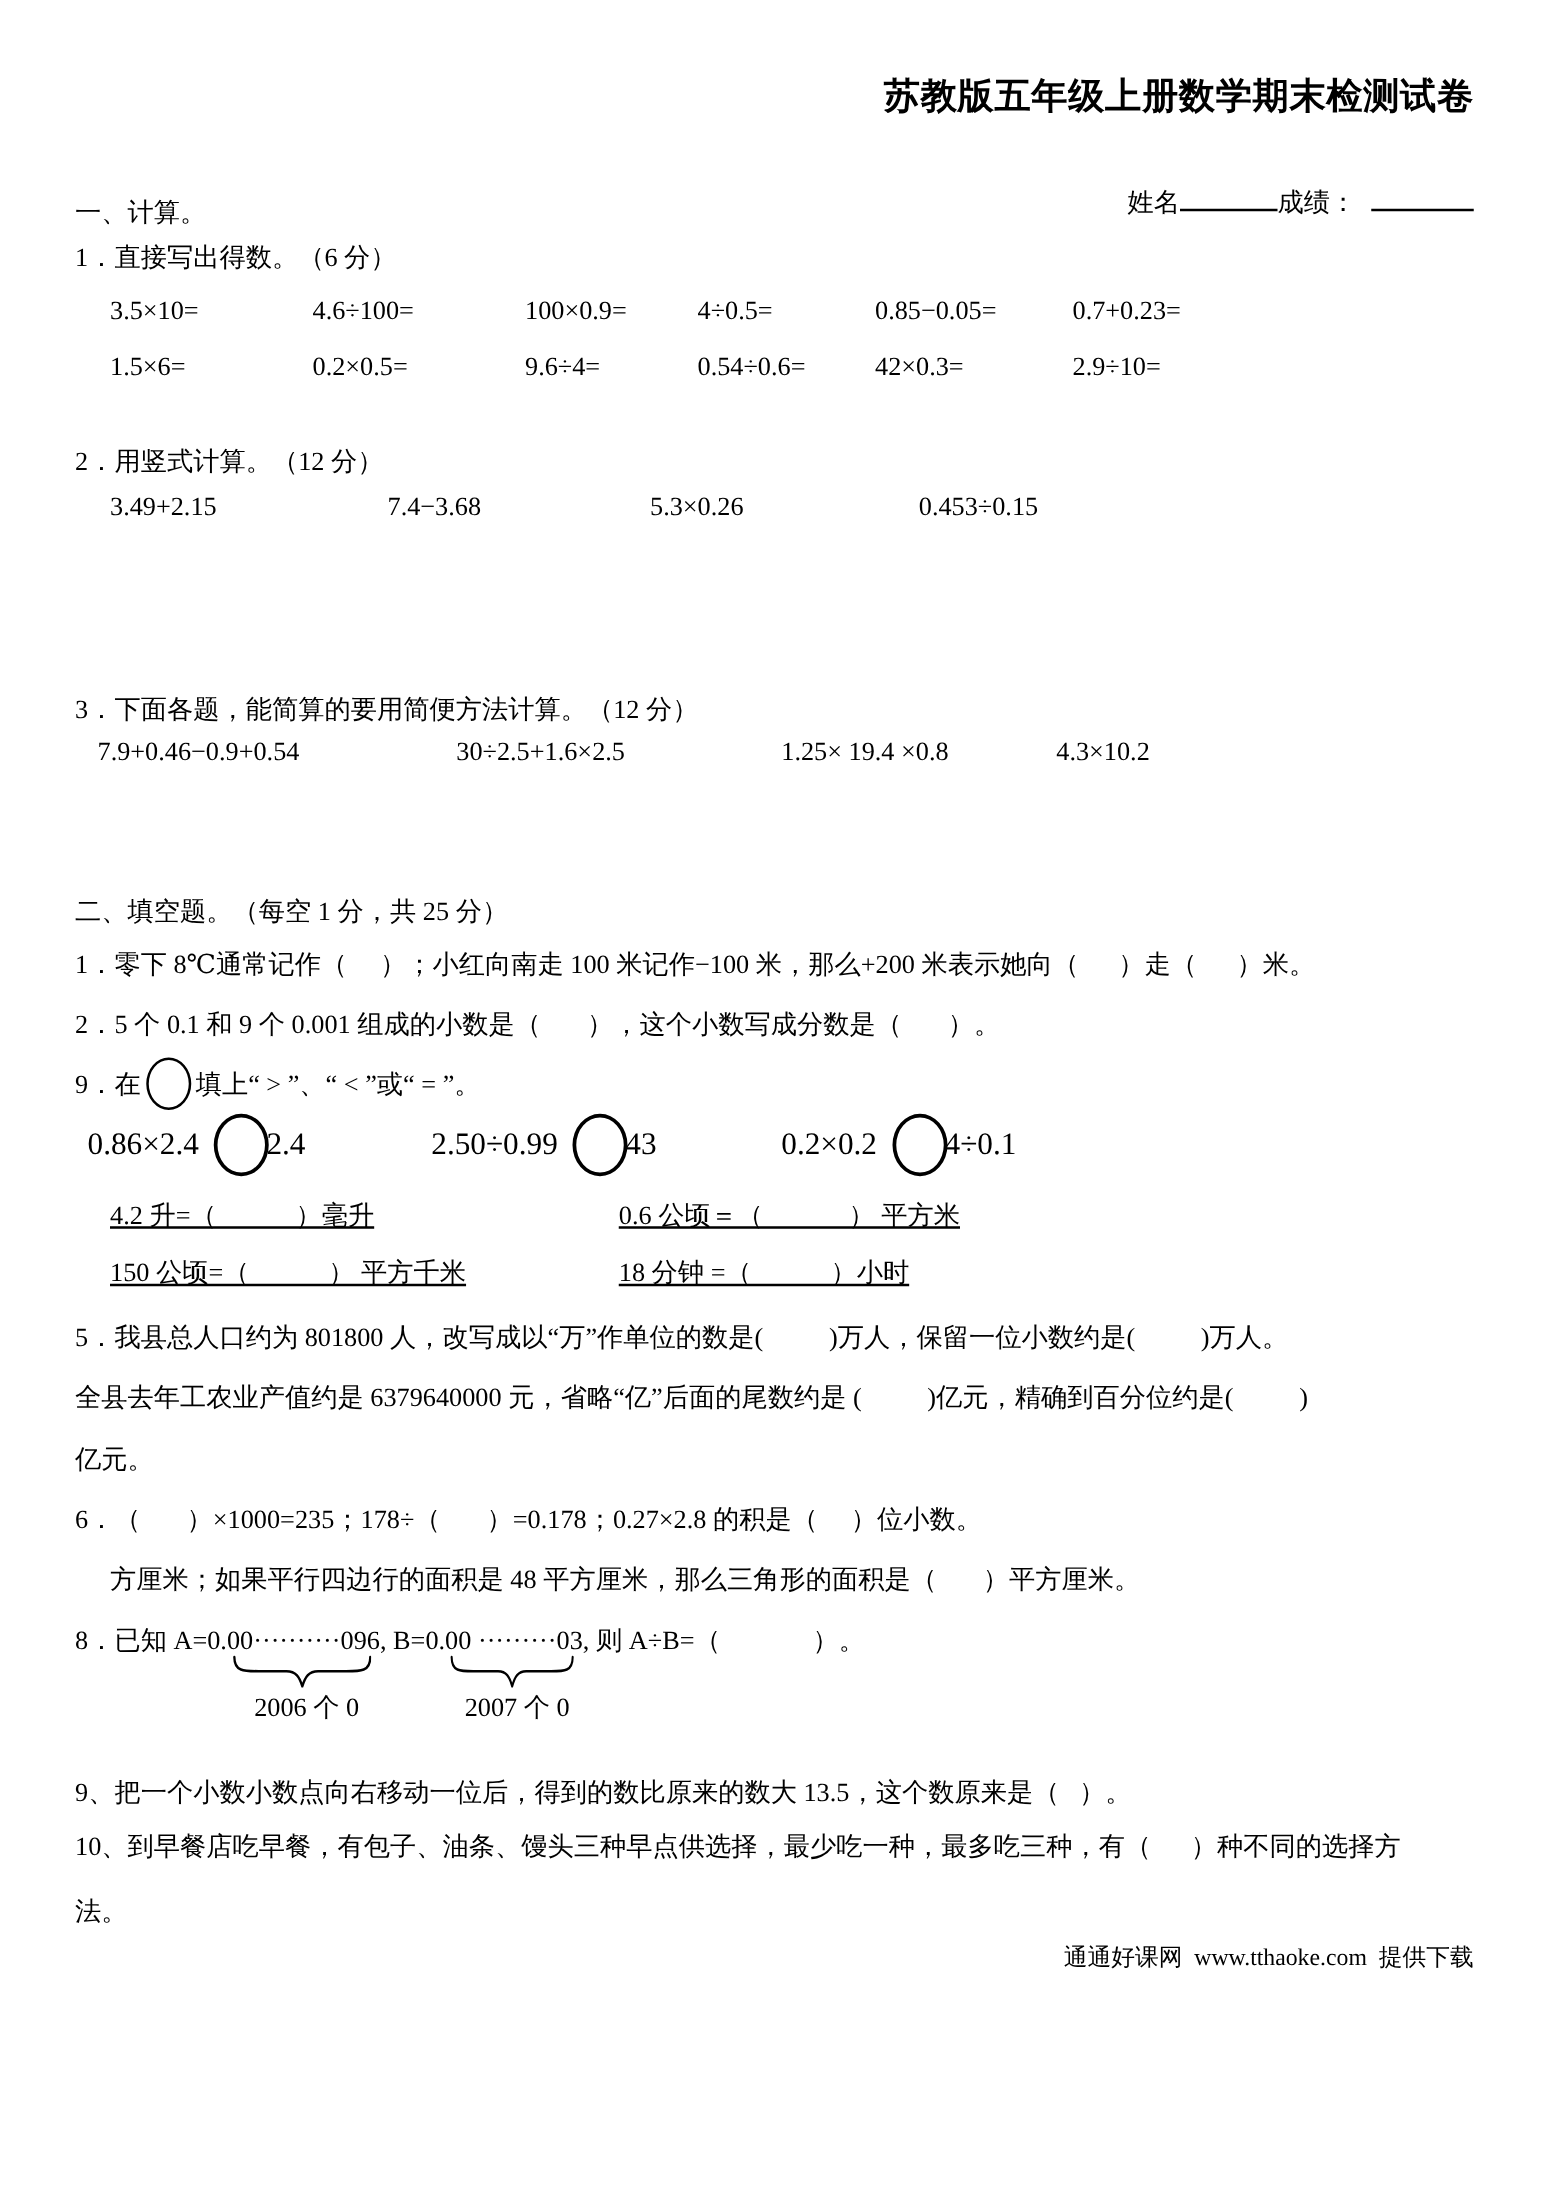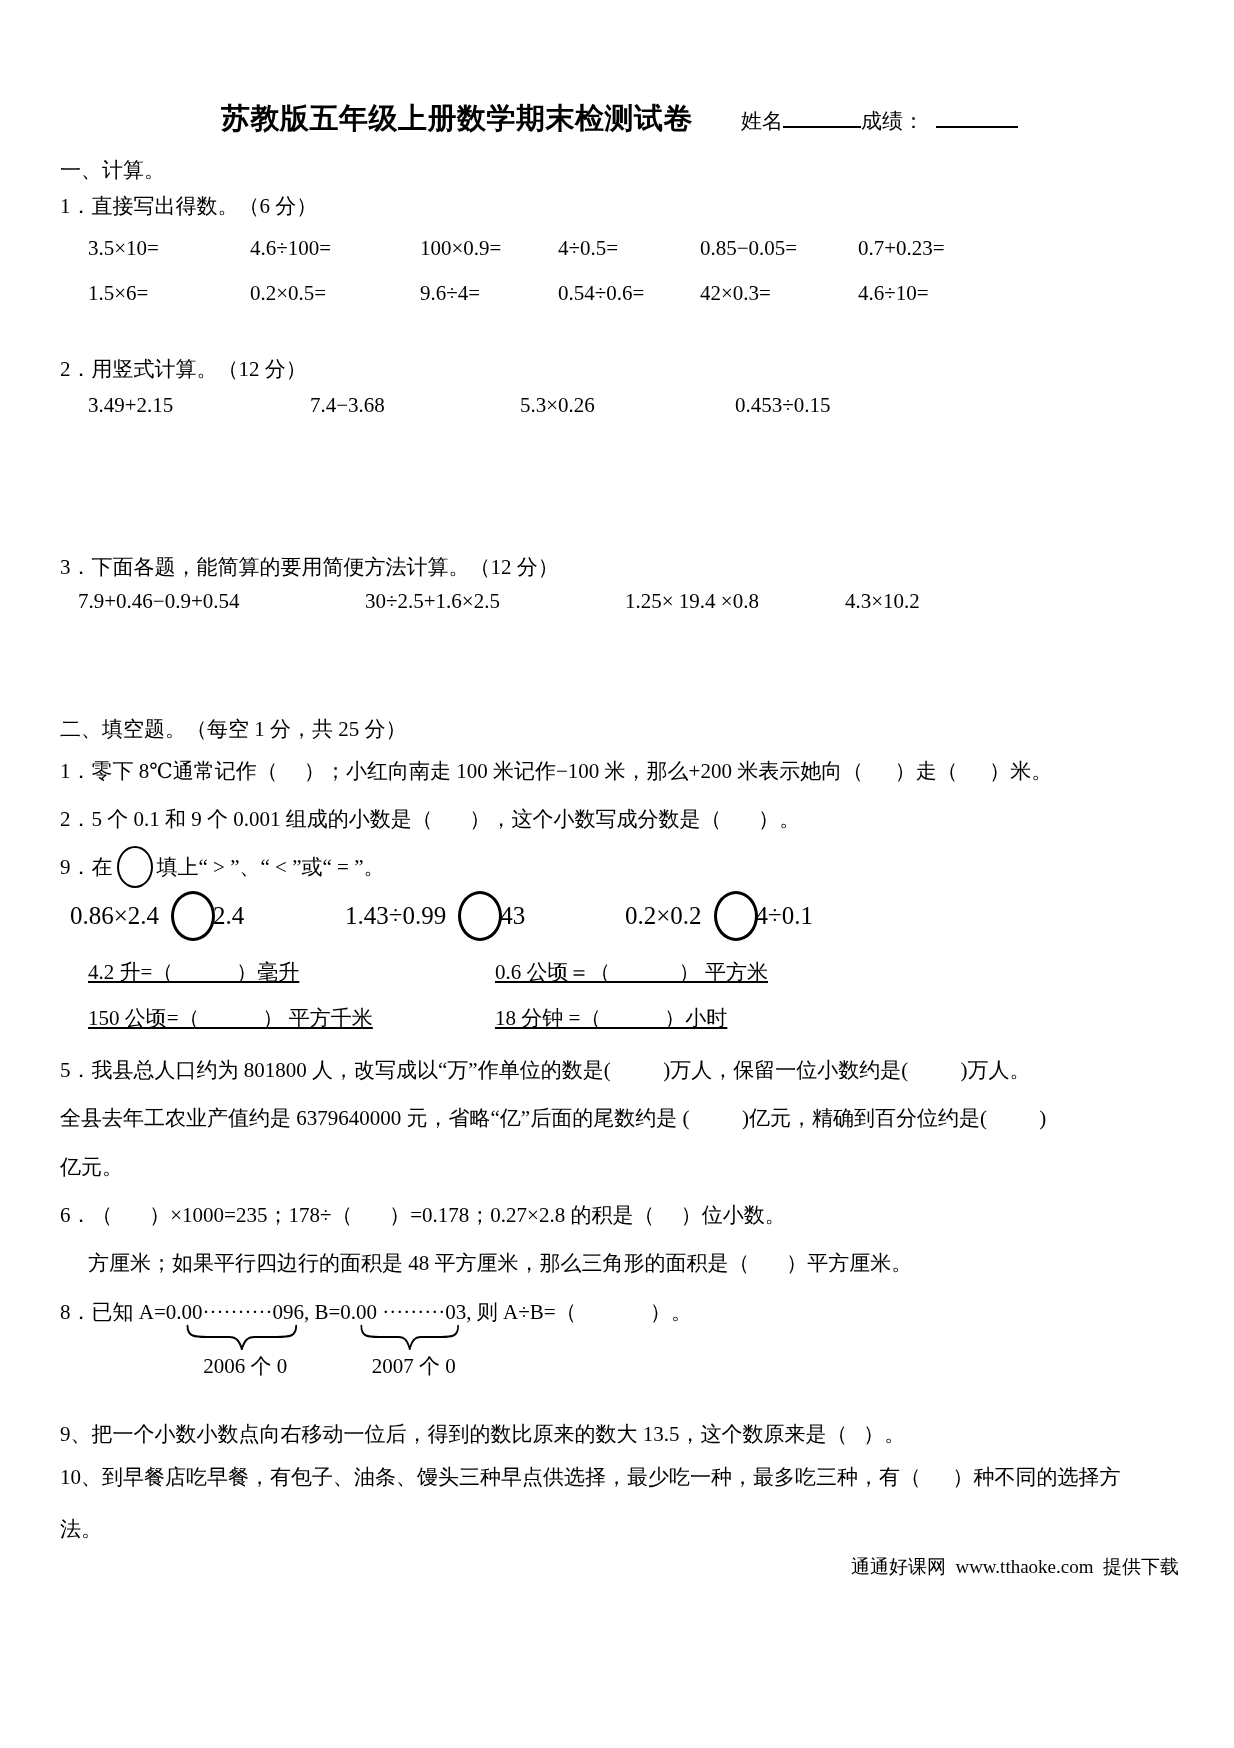--- a/index.html
+++ b/index.html
@@ -2,21 +2,21 @@
 <html><head>
 <meta charset="utf-8">
 <style>
   html,body{margin:0;padding:0;background:#ffffff;}
   .page{
     width:1234px;height:1748px;background:#fff;color:#000;
     font-family:"Liberation Serif","DejaVu Serif",serif;
     box-sizing:border-box;padding:98px 55px 0 60px;overflow:hidden;position:relative;
   }
   .line{font-size:21px;line-height:28px;white-space:pre;}
-  .header-row{display:flex;justify-content:center;align-items:flex-end;gap:48px;height:40px;}
+  .header-row{display:flex;justify-content:center;align-items:flex-end;gap:48px;height:40px;flex-direction:column;}
   .exam-title{font-size:29px;font-weight:bold;line-height:40px;margin:0;white-space:nowrap;letter-spacing:0.5px;}
   .name-score{font-size:21px;line-height:34px;white-space:nowrap;}
   .uline{display:inline-block;width:78px;height:20px;border-bottom:2px solid #000;vertical-align:baseline;}
   .uline.score{width:82px;margin-left:12px;}
   .grid6{display:grid;grid-template-columns:162px 170px 138px 142px 158px 1fr;padding-left:28px;}
   .grid4{display:grid;grid-template-columns:222px 210px 215px 1fr;padding-left:28px;}
   .grid4b{display:grid;grid-template-columns:287px 260px 220px 1fr;padding-left:18px;}
   .grid2{display:grid;grid-template-columns:435px 1fr;}
   .grid2.indent{padding-left:28px;grid-template-columns:407px 1fr;text-decoration:underline;}
   .cmp-row{display:grid;grid-template-columns:275px 280px 1fr;padding-left:10px;align-items:center;height:50px;}
@@ -58,21 +58,21 @@
     <span>4÷0.5=</span>
     <span>0.85−0.05=</span>
     <span>0.7+0.23=</span>
   </div>
   <div class="grid6 line mt17">
     <span>1.5×6=</span>
     <span>0.2×0.5=</span>
     <span>9.6÷4=</span>
     <span>0.54÷0.6=</span>
     <span>42×0.3=</span>
-    <span>4.6÷10=</span>
+    <span>2.9÷10=</span>
   </div>
 
   <div class="line mt48">2．用竖式计算。（12 分）</div>
   <div class="grid4 line mt8">
     <span>3.49+2.15</span>
     <span>7.4−3.68</span>
     <span>5.3×0.26</span>
     <span>0.453÷0.15</span>
   </div>
 
@@ -86,21 +86,21 @@
 
   <div class="line mt100">二、填空题。（每空 1 分，共 25 分）</div>
 
   <div class="line mt14">1．零下 8℃通常记作（     ）；小红向南走 100 米记作−100 米，那么+200 米表示她向（      ）走（      ）米。</div>
   <div class="line mt20">2．5 个 0.1 和 9 个 0.001 组成的小数是（       ），这个小数写成分数是（       ）。</div>
 
   <div class="q3-head mt12"><span>9．在</span><span class="circle small"></span><span>填上“ &gt; ”、“ &lt; ”或“ = ”。</span></div>
 
   <div class="cmp-row mt2">
     <span class="cmp-item"><span>0.86×2.4</span><span class="circle"></span><span>2.4</span></span>
-    <span class="cmp-item"><span>1.43÷0.99</span><span class="circle"></span><span>43</span></span>
+    <span class="cmp-item"><span>2.50÷0.99</span><span class="circle"></span><span>43</span></span>
     <span class="cmp-item"><span>0.2×0.2</span><span class="circle"></span><span>4÷0.1</span></span>
   </div>
 
   <div class="grid2 indent line mt17">
     <span>4.2 升=（            ）毫升</span>
     <span>0.6 公顷＝（             ） 平方米</span>
   </div>
   <div class="grid2 indent line mt18">
     <span>150 公顷=（            ） 平方千米</span>
     <span>18 分钟 =（            ）小时</span>

